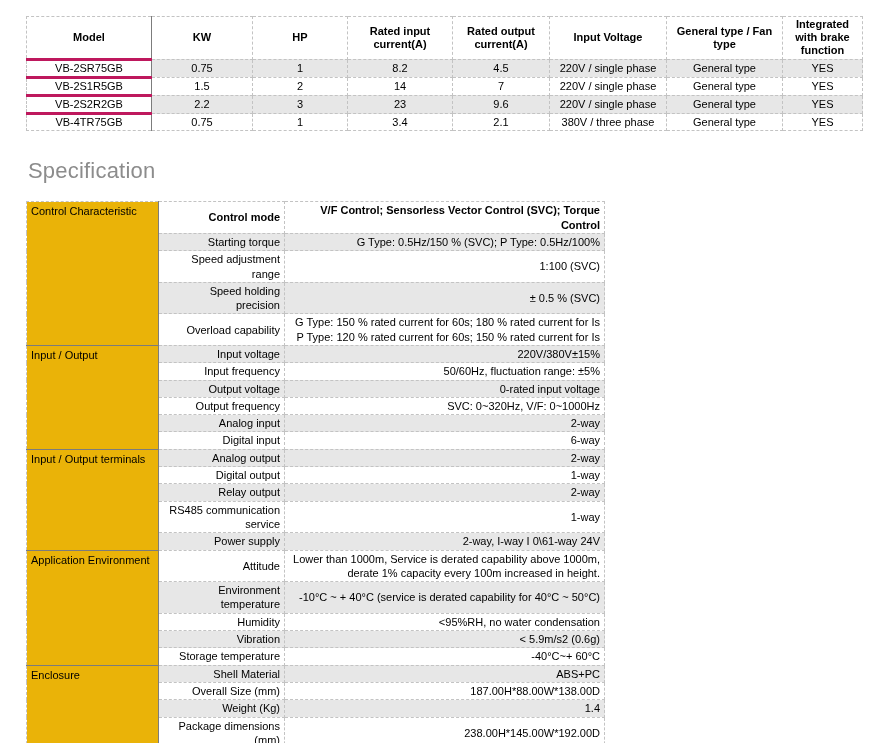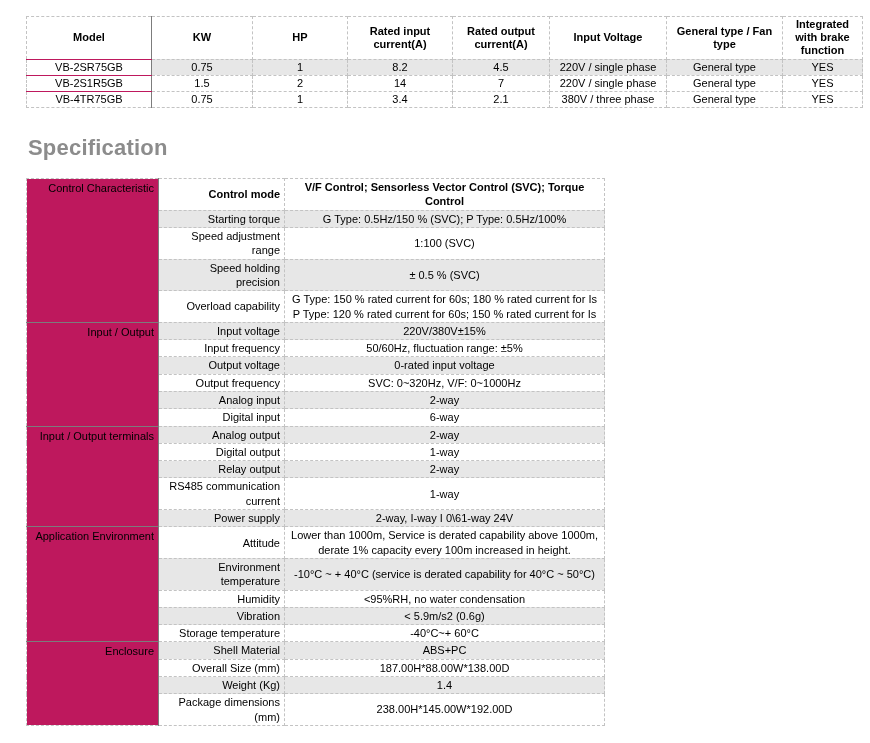--- a/index.html
+++ b/index.html
@@ -34,53 +34,53 @@
   }
   .models td {
     border: 1px dashed var(--bd);
     padding: 1px 2px;
     height: 16px;
     text-align: center;
     line-height: 1.2;
   }
   .models .model-col {
     border-right: 1px solid var(--bs);
-    border-bottom: 1px solid #be185d;
+    border-bottom: 3px solid #be185d;
   }
   .models tbody tr:last-child .model-col { border-bottom: 1px dashed var(--bd); }
   .models tr.shaded td:not(.model-col) { background: var(--shade); }
 
   
   .section-heading {
     margin: 27px 0 17px 2px;
     font-size: 22px;
-    font-weight: bold;
+    font-weight: normal;
     color: var(--headc);
     letter-spacing: 0.2px;
   }
 
   
   .spec { width: 578px; font-size: 11px; }
   .spec td {
     border: 1px dashed var(--bd);
     padding: 1px 4px;
     line-height: 1.3;
     height: 16px;
   }
   .spec td.group-cell {
     border-right: 1px solid var(--bs);
     border-bottom: 1px solid var(--bs);
     vertical-align: top;
-    text-align: right;
-    background: #be185d;
+    text-align: left;
+    background: #eab308;
     padding-top: 2px;
   }
   .spec td.group-cell.last { border-bottom: 1px dashed var(--bd); }
   .spec td.param-cell { text-align: right; }
-  .spec td.value-cell { text-align: center; white-space: pre-line; }
+  .spec td.value-cell { text-align: right; white-space: pre-line; }
   .spec tr.shaded td.param-cell,
   .spec tr.shaded td.value-cell { background: var(--shade); }
   .spec tbody tr:first-child td.param-cell,
   .spec tbody tr:first-child td.value-cell { font-weight: bold; }
 </style>
 </head>
 <body>
 
 <div class="page">
 
@@ -121,20 +121,30 @@
         <tr>
           <td class="model-col">VB-2S1R5GB</td>
           <td>1.5</td>
           <td>2</td>
           <td>14</td>
           <td>7</td>
           <td>220V / single phase</td>
           <td>General type</td>
           <td>YES</td>
         </tr>
+        <tr class="shaded">
+          <td class="model-col">VB-2S2R2GB</td>
+          <td>2.2</td>
+          <td>3</td>
+          <td>23</td>
+          <td>9.6</td>
+          <td>220V / single phase</td>
+          <td>General type</td>
+          <td>YES</td>
+        </tr>
         <tr>
           <td class="model-col">VB-4TR75GB</td>
           <td>0.75</td>
           <td>1</td>
           <td>3.4</td>
           <td>2.1</td>
           <td>380V / three phase</td>
           <td>General type</td>
           <td>YES</td>
         </tr>
@@ -204,21 +214,21 @@
         </tr>
         <tr>
           <td class="param-cell">Digital output</td>
           <td class="value-cell">1-way</td>
         </tr>
         <tr class="shaded">
           <td class="param-cell">Relay output</td>
           <td class="value-cell">2-way</td>
         </tr>
         <tr>
-          <td class="param-cell">RS485 communication current</td>
+          <td class="param-cell">RS485 communication service</td>
           <td class="value-cell">1-way</td>
         </tr>
         <tr class="shaded">
           <td class="param-cell">Power supply</td>
           <td class="value-cell">2-way, I-way I 0\61-way 24V</td>
         </tr>
         <tr>
           <td class="group-cell" rowspan="5">Application Environment</td>
           <td class="param-cell">Attitude</td>
           <td class="value-cell">Lower than 1000m, Service is derated capability above 1000m,

